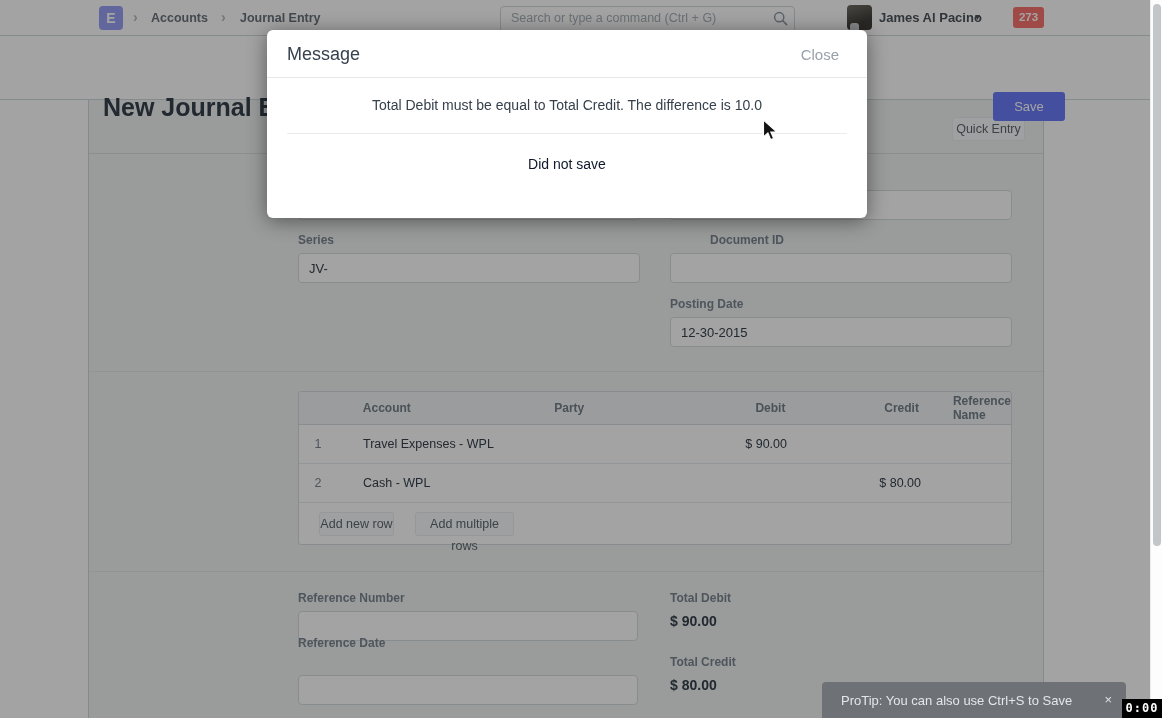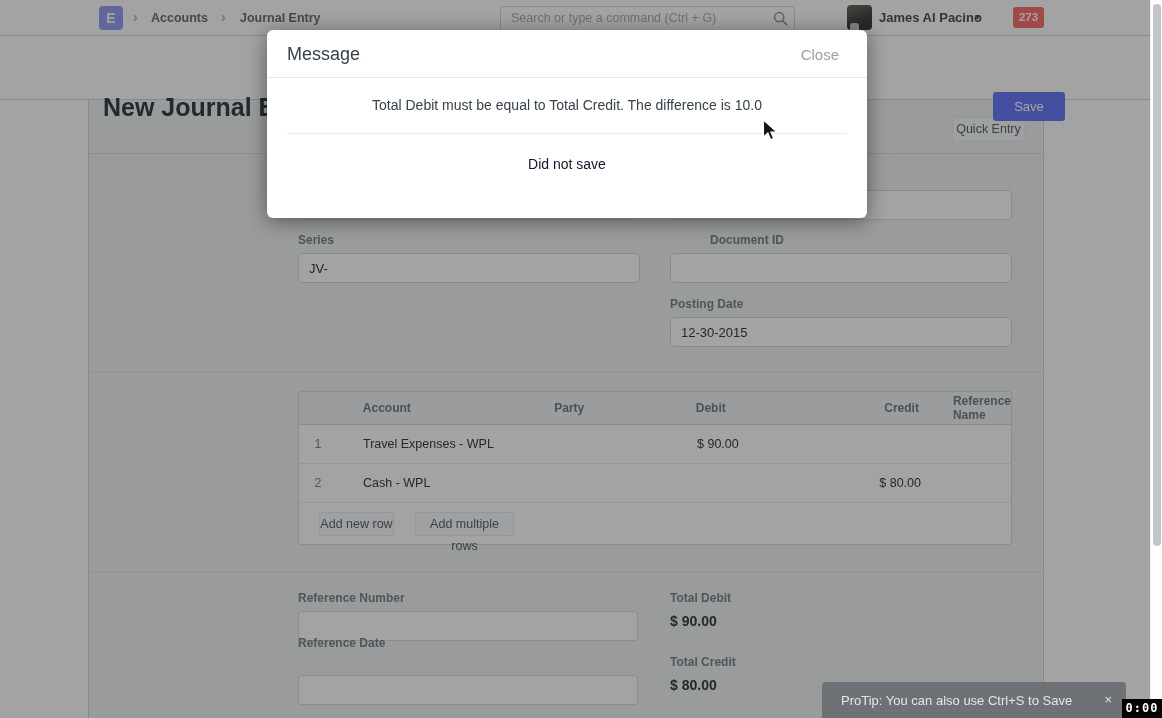--- a/index.html
+++ b/index.html
@@ -35,21 +35,21 @@
   .btn-light { position:absolute; background:#f7fafc; border:1px solid rgba(0,0,0,0.05); border-radius:3px; font-size:12.5px; color:#5f6770; font-family:inherit; text-align:center; cursor:pointer; }
 
   
   .grid { position:absolute; left:298px; top:391px; width:714px; height:154px; background:#fff; border:1px solid #d5dce0; border-radius:3px; }
   .grid-row { display:flex; align-items:center; font-size:12.5px; color:#36414c;gap:20px; }
   .grid-head { height:33px; background:#f2f5f6; border-bottom:1px solid #d5dce0; border-radius:3px 3px 0 0; font-size:12px; font-weight:bold; color:#75808a; }
   .gr { height:39px; border-bottom:1px solid #e8edf0; cursor:pointer; }
   .col-idx { width:38px; text-align:center; color:#7a848d; }
   .col-account { width:160px; padding-left:6px; }
   .col-party { width:140px; padding-left:18px; }
-  .col-debit { width:93px; padding-right:3px; }
+  .col-debit { width:93px; text-align:right; padding-right:3px; }
   .col-credit { width:114px; text-align:right; padding-right:3px; }
   .col-ref { flex:1; padding-left:11px; }
   .grid-foot { position:relative; height:40px; }
   .gf-btn { top:9px; height:24px; line-height:22px; }
 
   .total-val { position:absolute; font-size:14px; font-weight:bold; color:#36414c; }
 
   
   .overlay { position:absolute; left:0; top:0; width:1162px; height:718px; background:rgba(0,0,0,0.36); z-index:10; }
   .modal { position:absolute; left:267px; top:30px; width:600px; height:188px; background:#fff; border-radius:6px; box-shadow:0 3px 20px rgba(0,0,0,0.45); z-index:20; }

